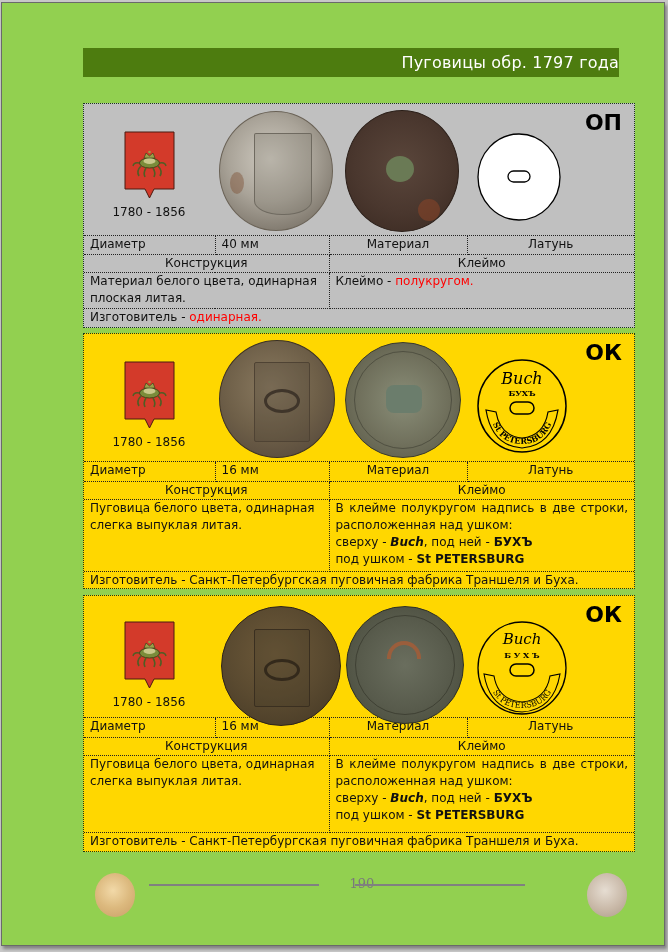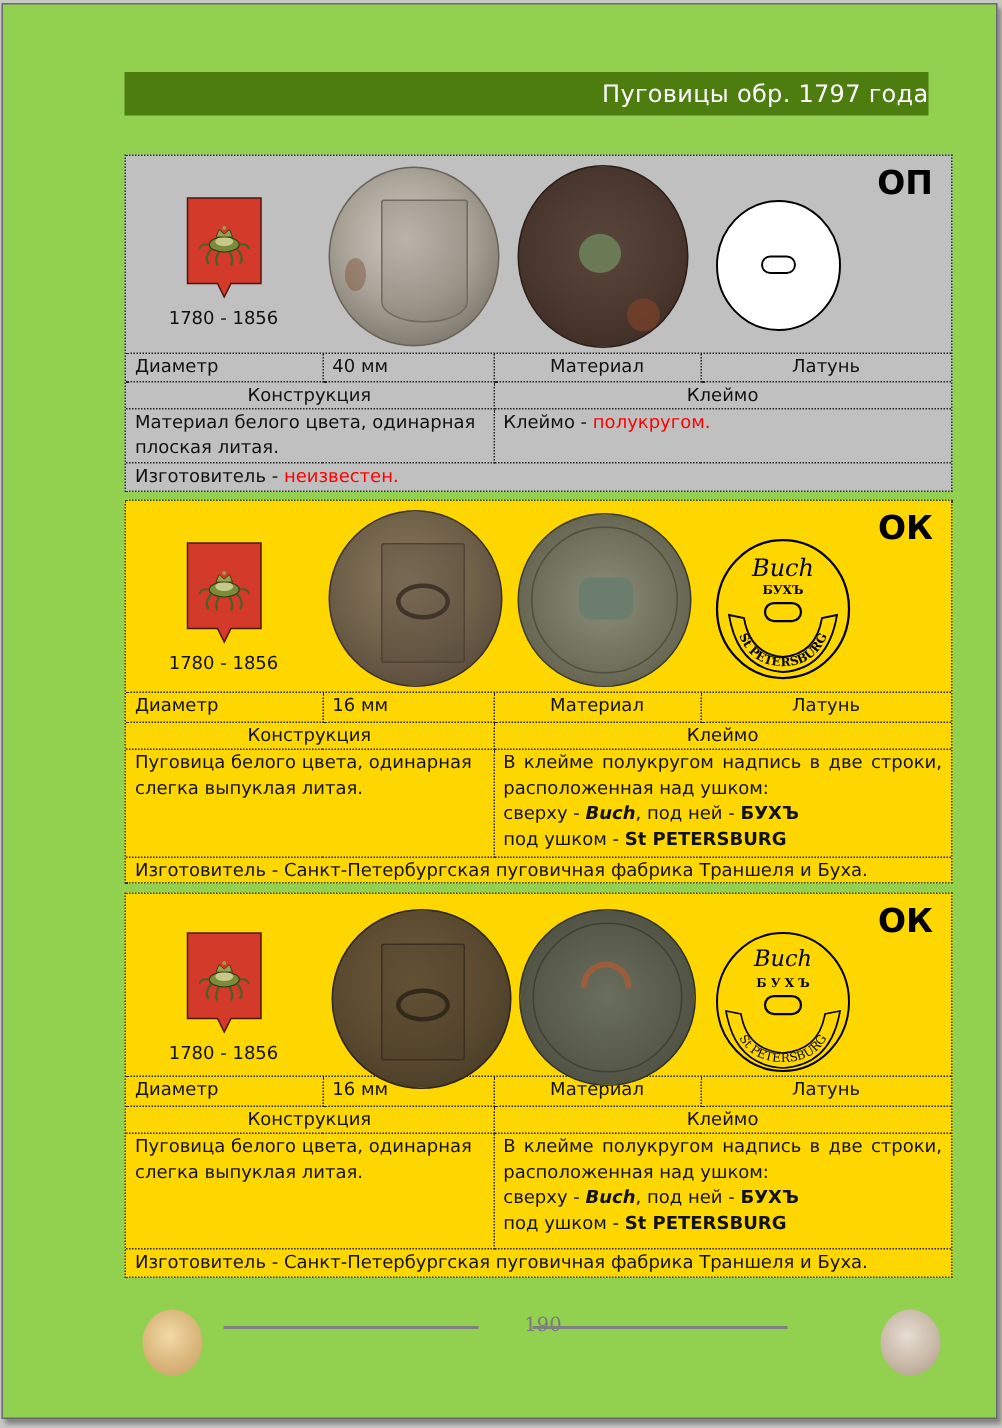--- a/index.html
+++ b/index.html
@@ -114,21 +114,21 @@
       </tr>
       <tr style="height:18px;">
         <td colspan="2" class="c">Конструкция</td>
         <td colspan="2" class="c">Клеймо</td>
       </tr>
       <tr style="height:36px;">
         <td colspan="2">Материал белого цвета, одинарная плоская литая.</td>
         <td colspan="2"><span>Клеймо - </span><span class="red">полукругом.</span></td>
       </tr>
       <tr style="height:19px;">
-        <td colspan="4"><span>Изготовитель - </span><span class="red">неизвестен.</span></td>
+        <td colspan="4"><span>Изготовитель - </span><span class="red">одинарная.</span></td>
       </tr>
     </tbody>
       </table>
   </div>
 
   <div class="card yellow" style="top:330px;height:256px;">
     <div class="img-row" style="height:128px;">
       <div class="crest-wrap" style="top:27px;">
         <svg class="crest">
             <use href="#crest-sym"></use>

